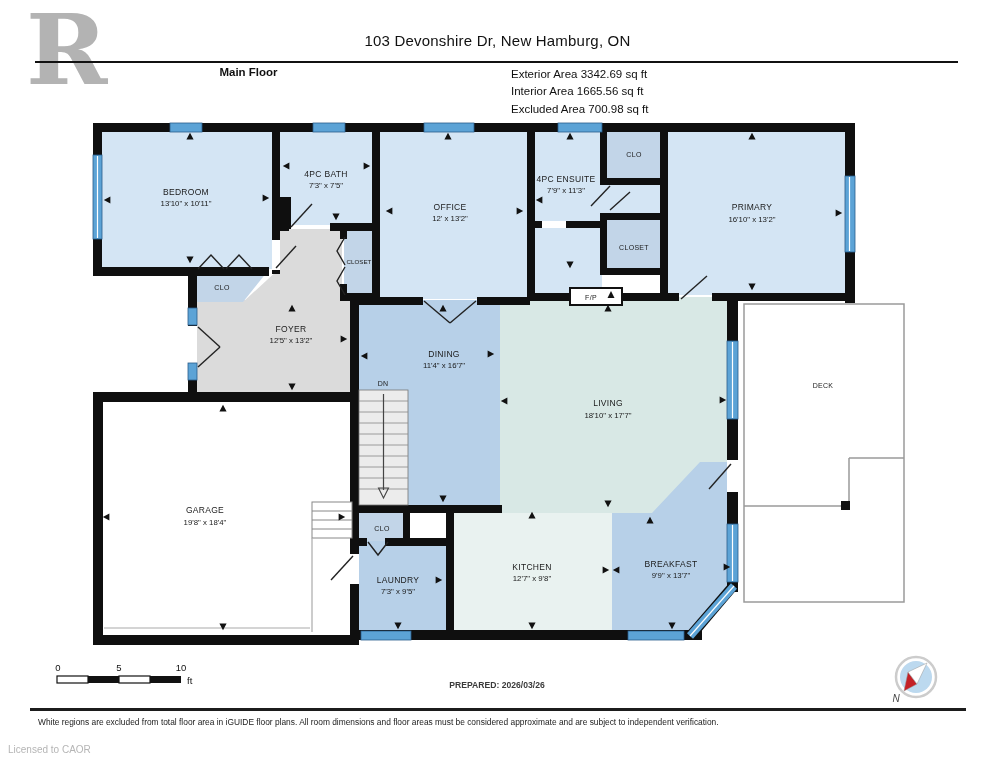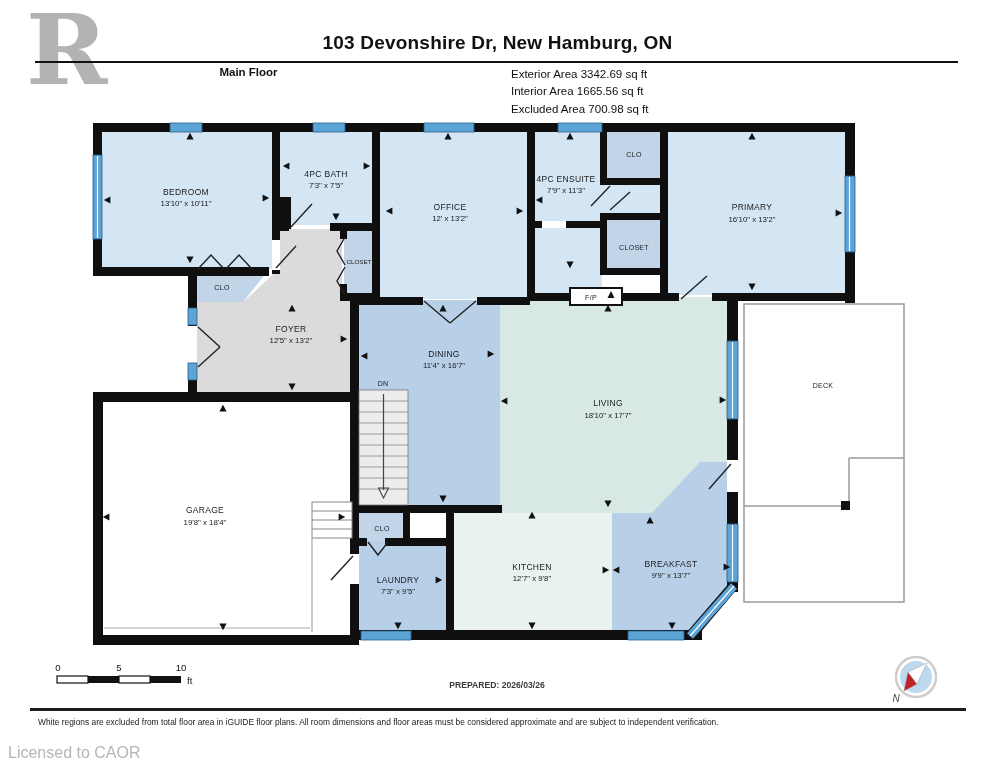--- a/index.html
+++ b/index.html
@@ -1,30 +1,30 @@
 <!DOCTYPE html>
 <html><head>
 <meta charset="utf-8">
 <style>
   html,body{margin:0;padding:0;}
   body{
     width:995px;height:768px;position:relative;background:#fff;
     font-family:"Liberation Sans", sans-serif;overflow:hidden;color:#111;
   }
   .abs{position:absolute;}
-  .title{top:32px;left:0;right:0;text-align:center;font-size:19px;font-weight:bold;letter-spacing:.2px;}
+  .title{top:32px;left:0;right:0;text-align:center;font-size:15px;font-weight:normal;letter-spacing:.2px;}
   .floor-label{top:66px;left:0;width:497px;text-align:center;font-size:11.5px;font-weight:bold;}
   .areas{top:66px;left:511px;font-size:11.5px;line-height:17.4px;}
   .logo{left:20px;top:2px;width:150px;}
   .logo-r{font-family:"DejaVu Serif", serif;font-weight:bold;font-size:98px;line-height:.98;color:#b3b3b3;margin-left:6px;}
   .logo-word{font-size:21px;color:#b3b3b3;letter-spacing:1.5px;margin-top:-4px;margin-left:-12px;}
   .logo-word sup{font-size:10px;}
   .footer-rule{top:708px;left:30px;width:936px;height:3px;background:#1c1c1c;}
   .disclaimer{top:717px;left:38px;right:20px;font-size:8.4px;color:#222;}
-  .licensed{top:744px;left:8px;font-size:16px;color:#b5b5b5;}
+  .licensed{top:744px;left:8px;font-size:10px;color:#b5b5b5;}
   svg text{font-family:"Liberation Sans", sans-serif;}
   .room-name{font-size:8.5px;fill:#1a1a1a;letter-spacing:.3px;}
   .room-dims{font-size:7.8px;fill:#1a1a1a;}
   .room-small{font-size:7px;fill:#1a1a1a;letter-spacing:.3px;}
   .room-tiny{font-size:6.2px;fill:#1a1a1a;}
   .tick{font-size:9.5px;fill:#111;}
   .prepared{font-size:8.6px;font-weight:600;fill:#3a3a3a;}
   .north{font-size:10px;font-style:italic;fill:#444;}
 </style>
 </head>

